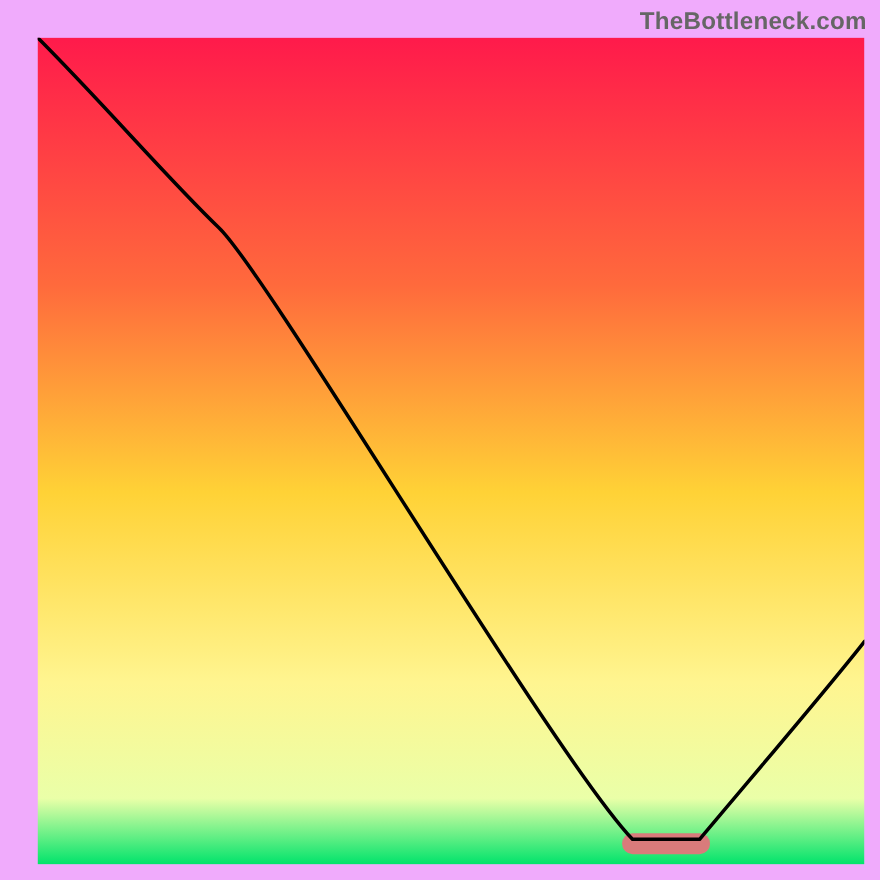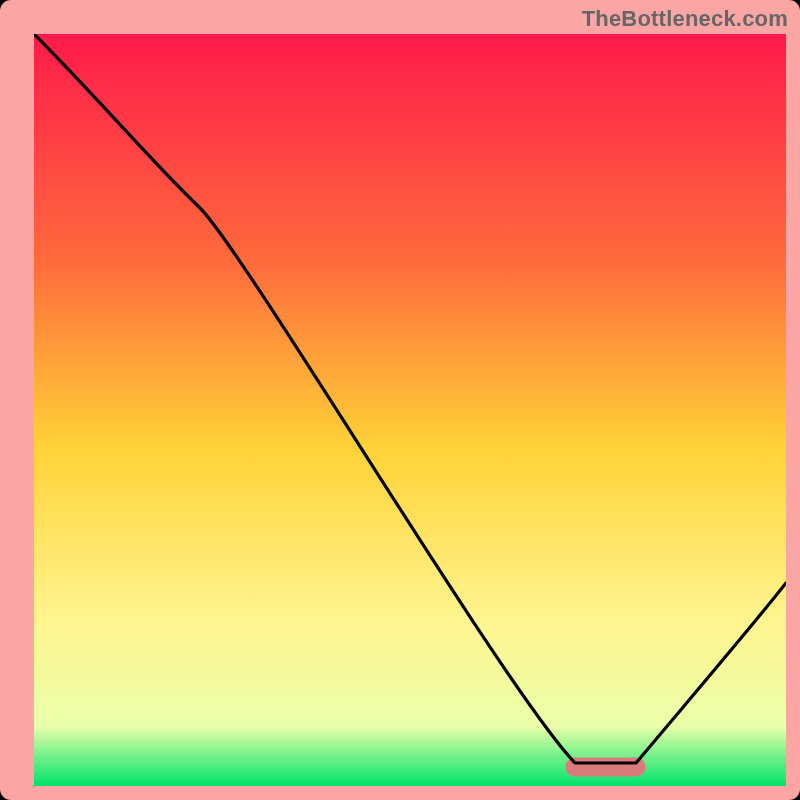--- a/index.html
+++ b/index.html
@@ -8,22 +8,21 @@
     width: 800px;
     height: 800px;
     background: #000;
     font-family: Arial, Helvetica, sans-serif;
     overflow: hidden;
   }
   .frame {
     position: relative;
     width: 800px;
     height: 800px;
-    background: #fca5a5;
-    border-radius: 11px;
+    background: #f0abfc;
   }
   .plot {
     position: absolute;
     left: 34px;
     top: 34px;
     width: 752px;
     height: 752px;
     overflow: hidden;
   }
   .watermark {

